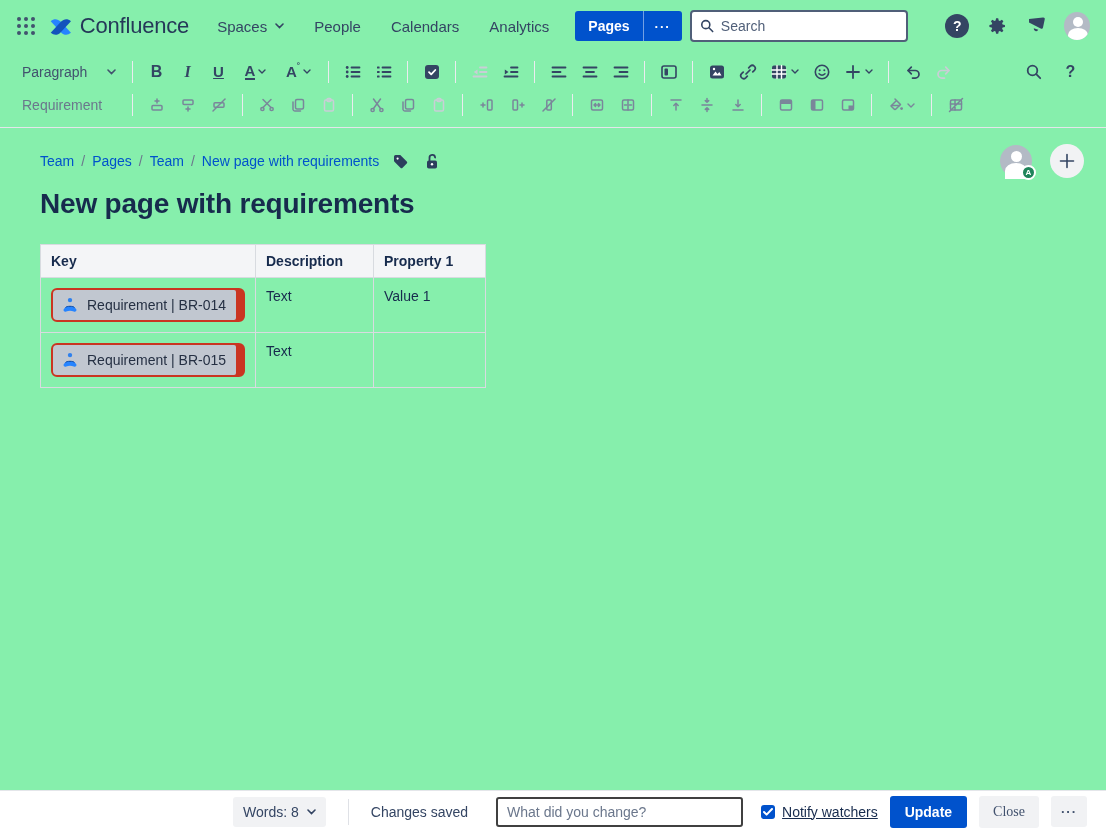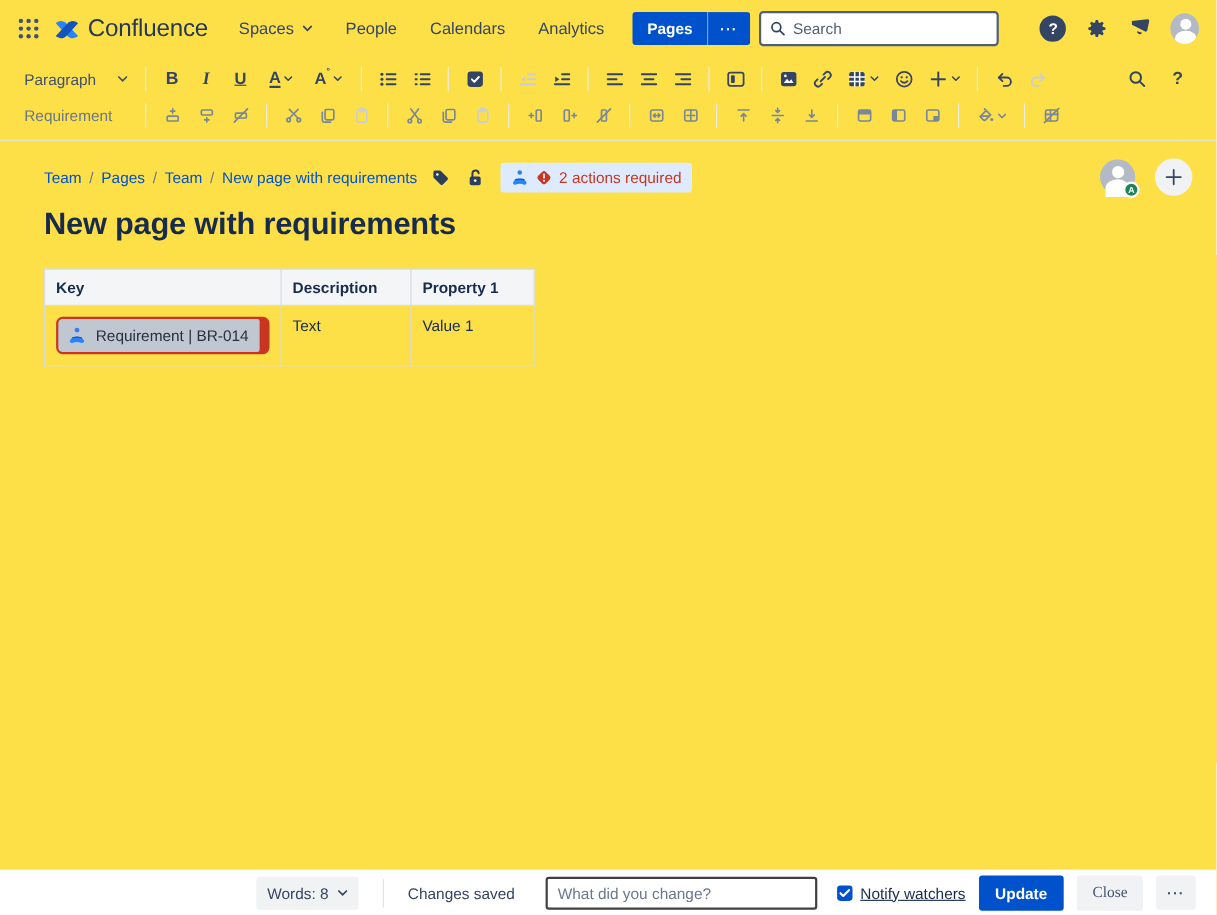--- a/index.html
+++ b/index.html
@@ -1,18 +1,18 @@
 <!DOCTYPE html>
 <html><head>
 <meta charset="utf-8">
 <style>
   * { margin:0; padding:0; box-sizing:border-box; }
   html,body { background:#fff; }
   body { font-family:"Liberation Sans", sans-serif; color:#172b4d; }
-  .screen { position:relative; width:1106px; height:832px; background:#fde047; overflow:hidden; }
+  .screen { position:relative; width:1106px; height:832px; background:#86efac; overflow:hidden; }
 
   
   .topnav { display:flex; align-items:center; height:52px; padding:0 16px 0 12px; gap:0; }
   .appgrid { width:28px; height:28px; display:flex; align-items:center; justify-content:center; cursor:pointer; margin-right:8px; }
   .logo { display:flex; align-items:center; gap:6px; margin-right:28px; cursor:pointer; }
   .logo-text { font-size:22px; font-weight:500; color:#253858; letter-spacing:-0.2px; }
   .nav-links { display:flex; align-items:center; gap:30px; margin-right:26px; }
   .nav-link { font-size:15px; color:#344563; cursor:pointer; display:flex; align-items:center; gap:5px; white-space:nowrap; }
   .btn-create-group { display:flex; margin-right:8px; }
   .btn-create { background:#0052cc; color:#fff; font-size:14px; font-weight:700; border:none; padding:7px 13px; border-radius:3px 0 0 3px; cursor:pointer; font-family:inherit; }
@@ -496,35 +496,20 @@
             <path class="f" d="M2 3.5A1.5 1.5 0 013.5 2h4.2c.4 0 .8.16 1.06.44l6 6a1.5 1.5 0 010 2.12l-4.2 4.2a1.5 1.5 0 01-2.12 0l-6-6A1.5 1.5 0 012 7.7z"></path>
             <circle cx="5.6" cy="5.6" r="1.1" fill="#fff" stroke="none"></circle>
           </svg>
         </span>
         <span class="crumb-icon">
           <svg width="16" height="17" viewBox="0 0 16 17">
             <rect class="f" x="3" y="7.5" width="10" height="8" rx="1.8"></rect>
             <path d="M5.5 7.5V5a2.8 2.8 0 015.6-.5" stroke-width="1.8"></path>
             <circle cx="8" cy="11.2" r="1.2" fill="#fff" stroke="none"></circle>
           </svg>
-        </span>
-        <span class="status-badge">
-          <svg width="17" height="17" viewBox="0 0 18 18">
-            <circle cx="9" cy="4.1" r="2.2" fill="#2f80ed"></circle>
-            <path d="M2.6 13.6c1.6-4.6 11.2-4.6 12.8 0 .5 1.5-1 2.6-2.6 2-2.4-1-5.2-1-7.6 0-1.6.6-3.1-.5-2.6-2z" fill="#2684ff"></path>
-            <path d="M4.5 11.5c1-1.6 8-1.6 9 0" stroke="#0747a6" stroke-width="1" fill="none"></path>
-          </svg>
-          <span class="warn-diamond">
-            <svg width="15" height="15" viewBox="0 0 15 15">
-              <rect x="2.6" y="2.6" width="9.8" height="9.8" rx="2.4" transform="rotate(45 7.5 7.5)" fill="#ca3521"></rect>
-              <rect x="6.8" y="3.8" width="1.5" height="4.6" rx=".7" fill="#fff"></rect>
-              <circle cx="7.55" cy="10.3" r=".95" fill="#fff"></circle>
-            </svg>
-          </span>
-          <span class="status-text">2 actions required</span>
         </span>
       </div>
       <div class="collab">
         <span class="avatar-md">
           <span class="head"></span>
             <span class="bodyp"></span>
           <span class="badge">A</span>
         </span>
         <button class="invite-btn">
           <svg width="20" height="20" viewBox="0 0 20 20">
@@ -554,20 +539,36 @@
                   <path d="M2.6 13.6c1.6-4.6 11.2-4.6 12.8 0 .5 1.5-1 2.6-2.6 2-2.4-1-5.2-1-7.6 0-1.6.6-3.1-.5-2.6-2z" fill="#2684ff"></path>
                   <path d="M4.5 11.5c1-1.6 8-1.6 9 0" stroke="#0747a6" stroke-width="1" fill="none"></path>
                 </svg>
                 <span class="req-badge-label">Requirement | BR-014</span>
               </span>
             </span>
           </td>
           <td>Text</td>
           <td>Value 1</td>
         </tr>
+        <tr class="row-h">
+          <td class="key-cell">
+            <span class="req-badge">
+              <span class="req-badge-inner">
+                <svg width="18" height="18" viewBox="0 0 18 18">
+                  <circle cx="9" cy="4.1" r="2.2" fill="#2f80ed"></circle>
+                  <path d="M2.6 13.6c1.6-4.6 11.2-4.6 12.8 0 .5 1.5-1 2.6-2.6 2-2.4-1-5.2-1-7.6 0-1.6.6-3.1-.5-2.6-2z" fill="#2684ff"></path>
+                  <path d="M4.5 11.5c1-1.6 8-1.6 9 0" stroke="#0747a6" stroke-width="1" fill="none"></path>
+                </svg>
+                <span class="req-badge-label">Requirement | BR-015</span>
+              </span>
+            </span>
+          </td>
+          <td>Text</td>
+          <td></td>
+        </tr>
       </tbody>
     </table>
   </main>
 
   <footer class="footer">
     <button class="words-btn">
       <span>Words: 8</span>
       <svg width="9" height="6" viewBox="0 0 9 6">
           <path d="M1 1l3.5 3.5L8 1" stroke="#344563" stroke-width="1.6" fill="none" stroke-linecap="round"></path>
         </svg>

